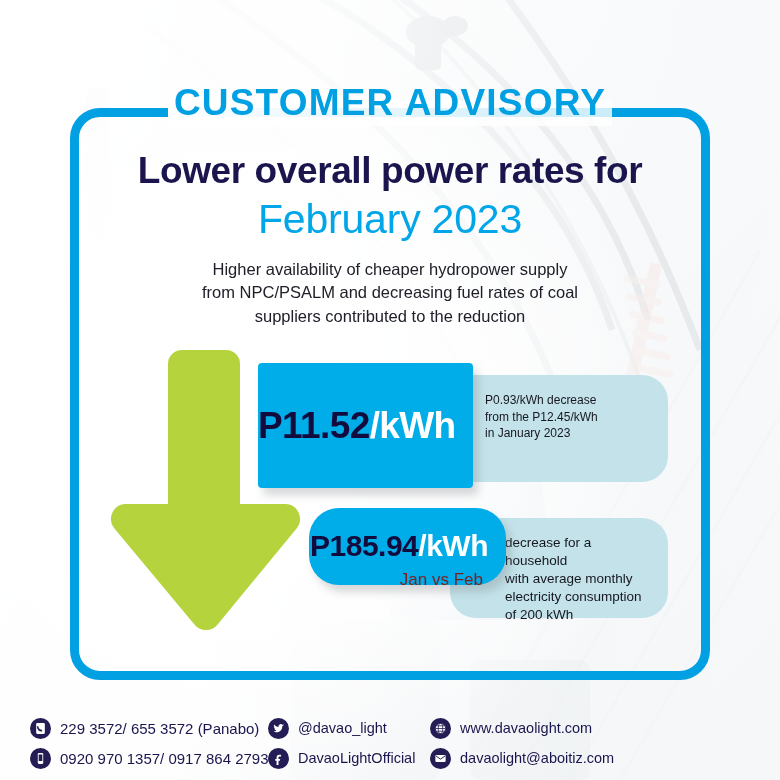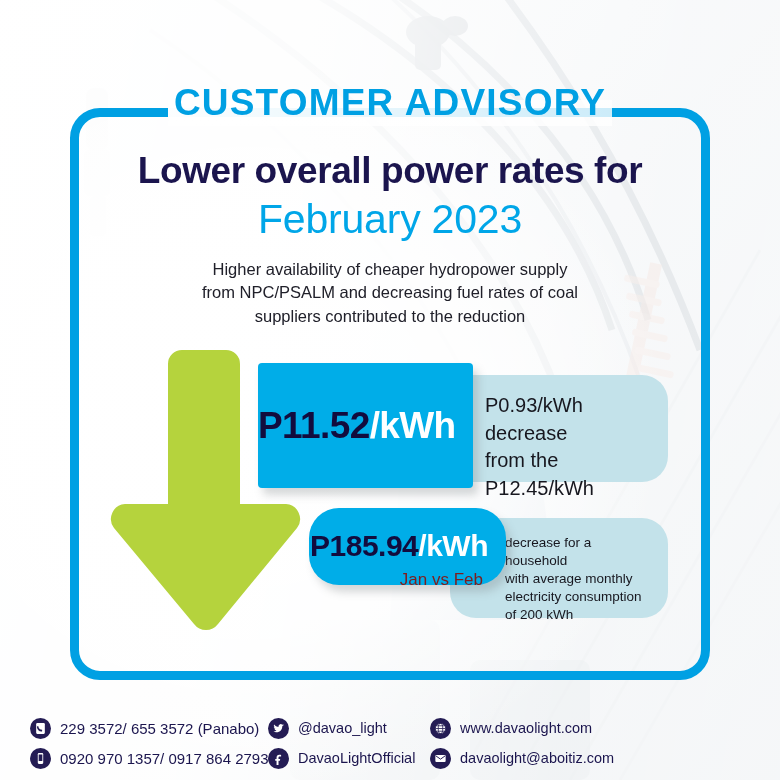--- a/index.html
+++ b/index.html
@@ -137,21 +137,21 @@
     position: absolute;
     left: 393px;
     top: 375px;
     width: 275px;
     height: 107px;
     background: #C3E2EA;
     border-radius: 26px;
     z-index: 3;
     box-sizing: border-box;
     padding: 17px 22px 0 92px;
-    font-size: 20px;
+    font-size: 12px;
     color: #17171f;
     line-height: 1.38;
   }
   .card-1 {
     position: absolute;
     left: 258px;
     top: 363px;
     width: 215px;
     height: 125px;
     background: #00ADE8;
@@ -338,20 +338,21 @@
 
   <div class="arrow">
     <svg width="208" height="305" viewBox="0 0 208 305" aria-hidden="true">
       <path d="M 82 14 L 126 14 A 14 14 0 0 1 140 28 L 140 168 L 186 168 A 15 15 0 0 1 197 192 L 118 288 A 15 15 0 0 1 94 288 L 14 192 A 15 15 0 0 1 25 168 L 68 168 L 68 28 A 14 14 0 0 1 82 14 Z" fill="#B5D33D"></path>
     </svg>
   </div>
 
   <div class="note-1">
     <div>P0.93/kWh decrease</div>
     <div>from the P12.45/kWh</div>
+    <div>in January 2023</div>
   </div>
   <div class="card-1">
     <div class="val">
       <span class="navy">P11.52</span><span class="white">/kWh</span>
     </div>
   </div>
 
   <div class="note-2">
     <div>decrease for a household</div>
     <div>with average monthly</div>

